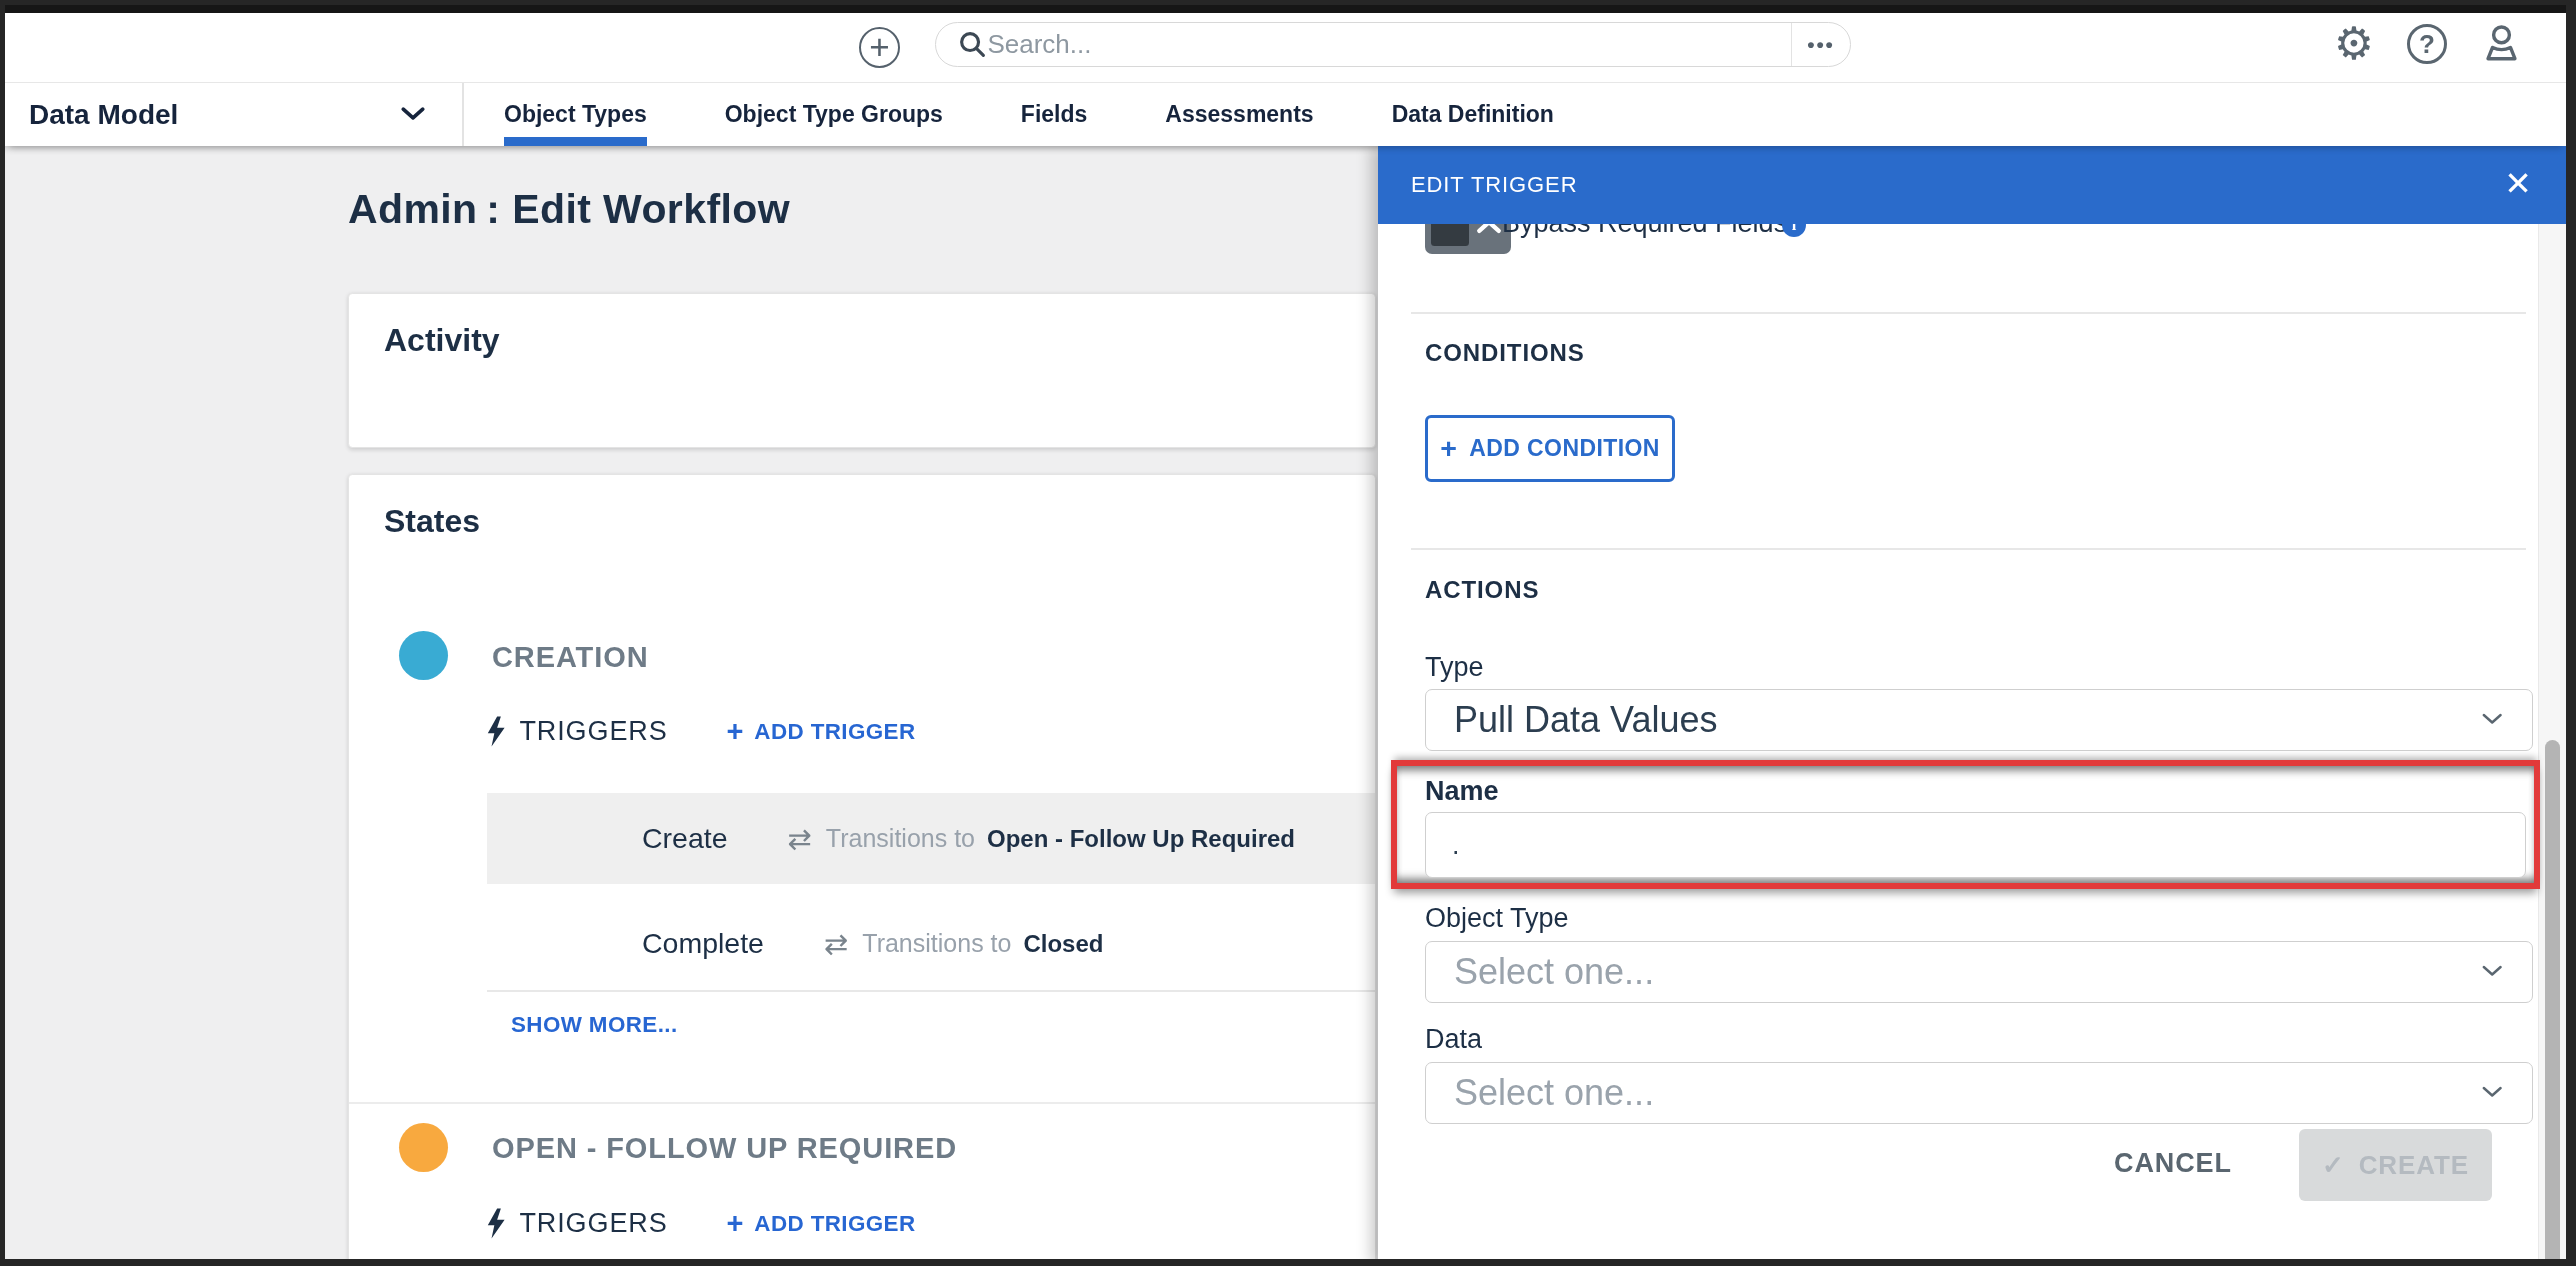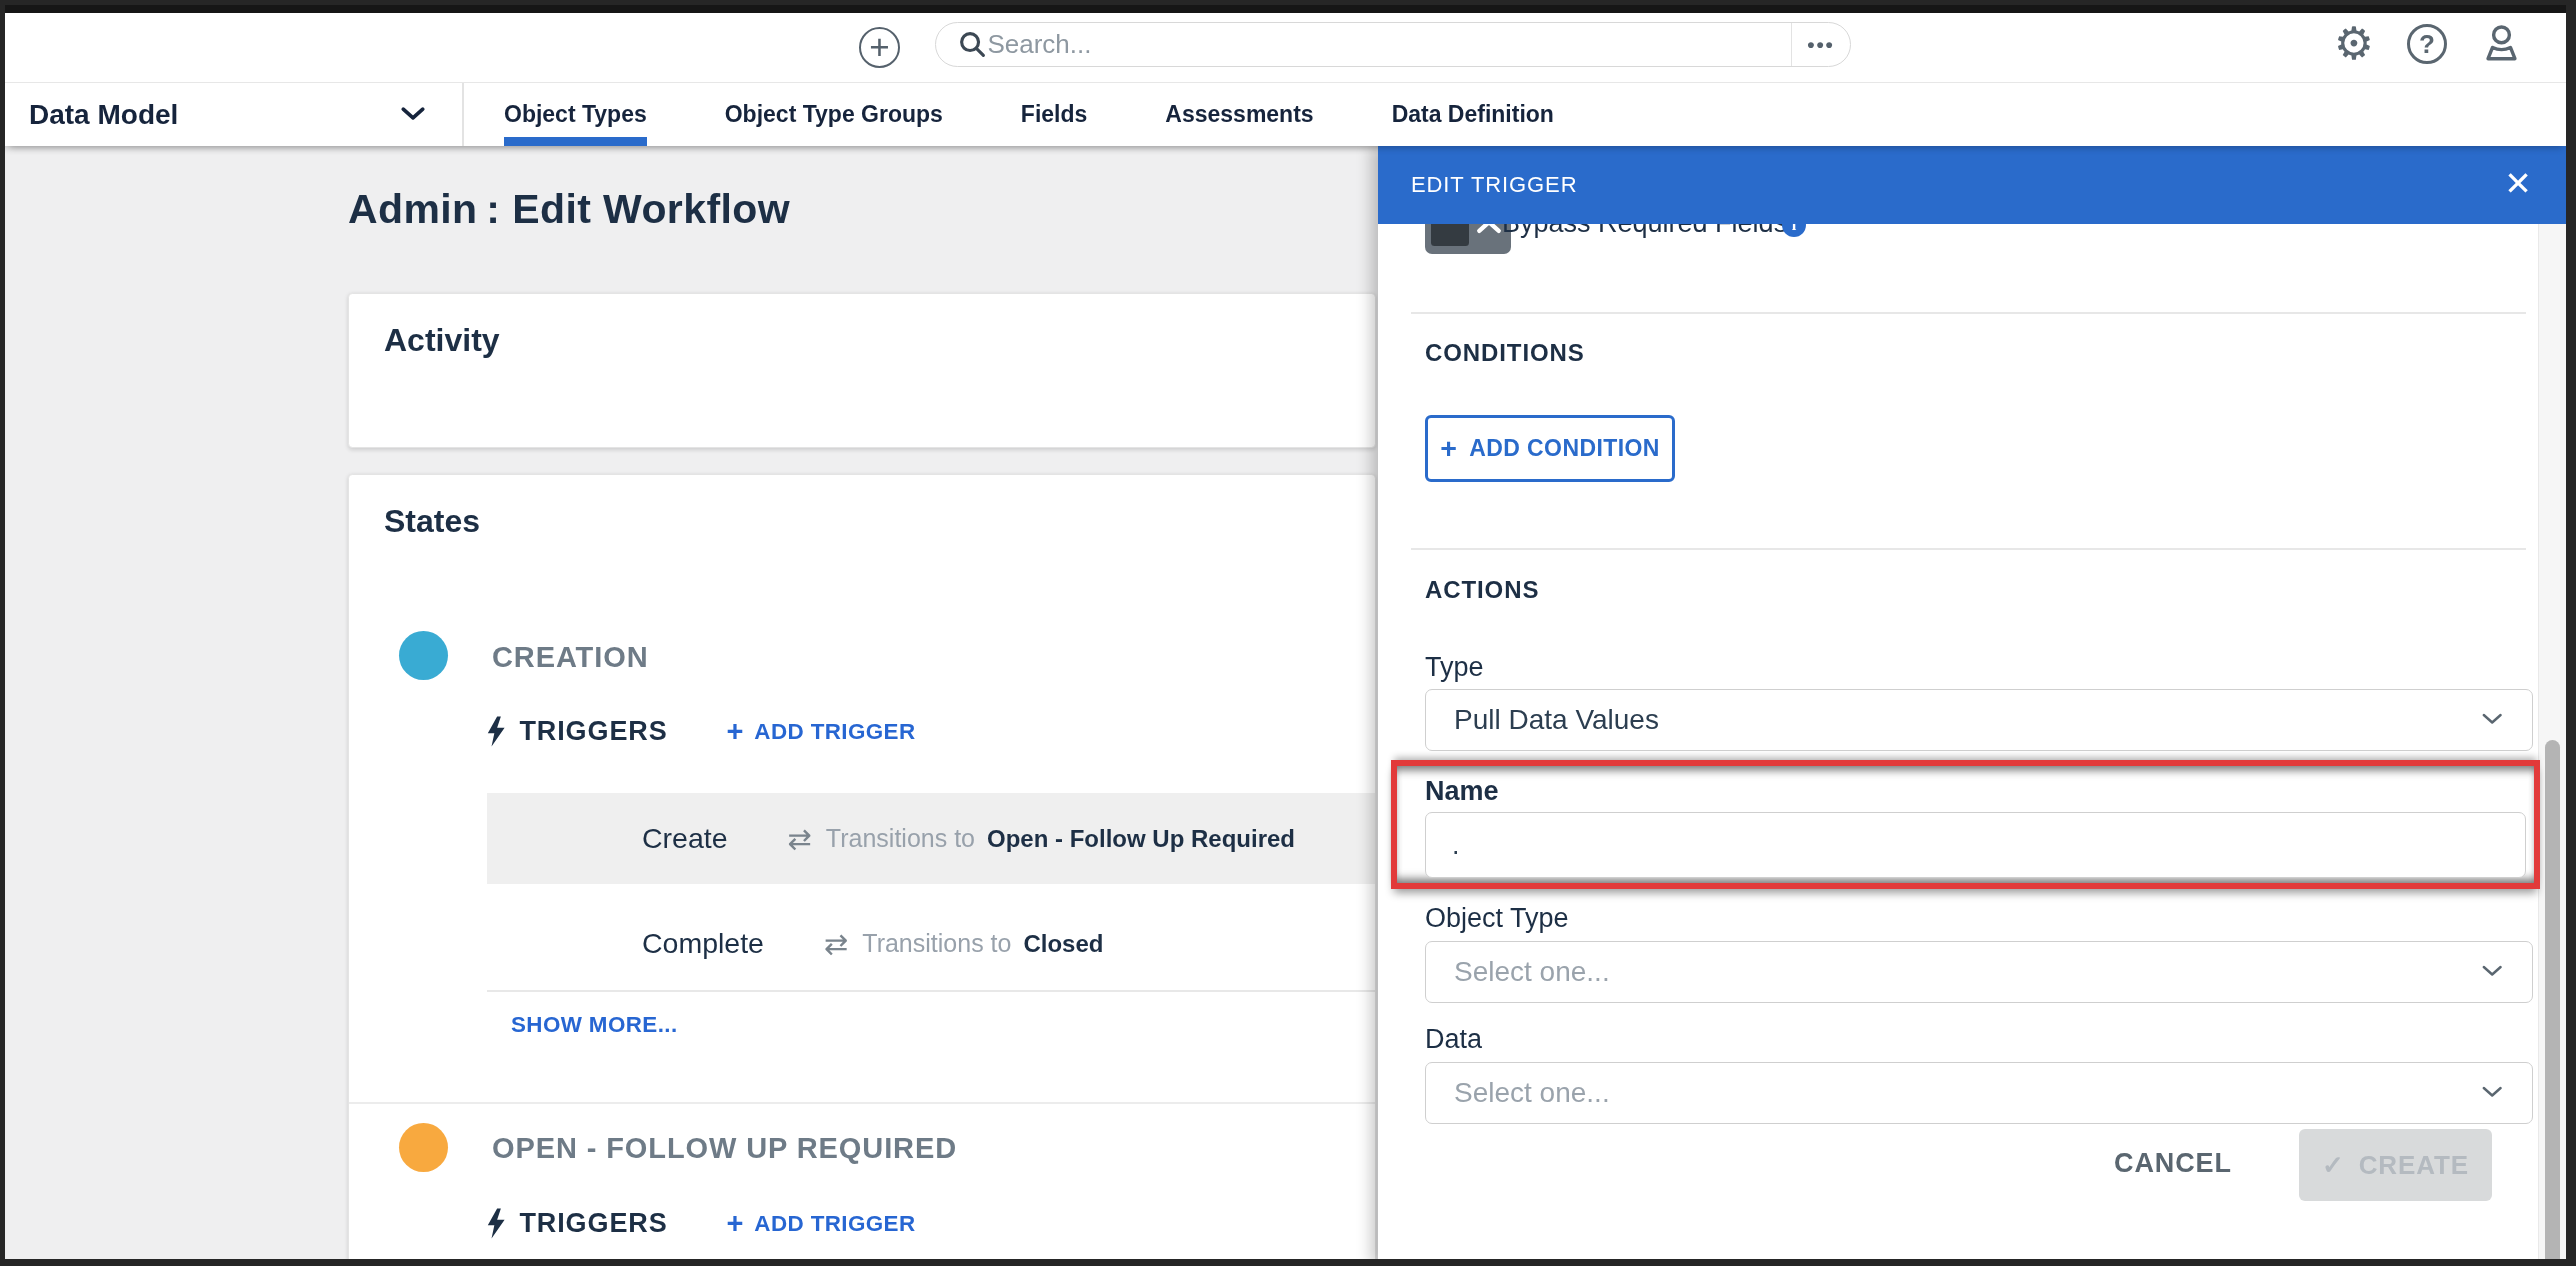--- a/index.html
+++ b/index.html
@@ -36,21 +36,21 @@
 
   .card { position:absolute; left:343px; width:1028px; background:#fff; border:0.9px solid #e4e4e4; border-radius:4.3px; box-shadow:0 1.7px 4.3px rgba(0,0,0,0.14); }
   .card-activity { top:147px; height:155px; }
   .card-states { top:328px; height:863px; }
   .card h2 { font-size:32px; font-weight:bold; color:#1d2f45; margin:28px 0 0 35px; }
 
   .state-dot { position:absolute; left:50px; width:49px; height:49px; border-radius:50%; }
   .state-name { position:absolute; left:143px; font-size:29px; font-weight:600; color:#6e7b87; letter-spacing:0.9px; }
   .trig-header { position:absolute; left:136px; display:flex; align-items:center; }
   .trig-header .bolt { margin-right:12px; }
-  .trig-label { font-size:27px; font-weight:bold; color:#1d2f45; letter-spacing:0.9px; }
+  .trig-label { font-size:27px; font-weight:normal; color:#1d2f45; letter-spacing:0.9px; }
   .add-trigger { display:flex; align-items:center; margin-left:59px; color:#2766d2; font-size:22.4px; font-weight:bold; letter-spacing:0.4px; cursor:pointer; }
   .add-trigger .plus { font-size:29px; font-weight:bold; margin-right:10.4px; }
   .trigger-row { position:absolute; left:138px; right:0; height:91px; display:flex; align-items:center; }
   .trigger-row.hl { background:#efefef; }
   .trigger-name { font-size:28.5px; color:#1d2f45; margin-left:155px; }
   .transfer { color:#7a848d; font-size:29px; margin-left:60px; }
   .transitions-to { color:#98a1ab; font-size:25px; margin-left:14px;text-align:center; }
   .transition-target { color:#1d2f45; font-size:24px; font-weight:bold; margin-left:12px; }
   .row-divider { position:absolute; left:138px; right:0; height:1.7px; background:#e8e8e8; }
   .show-more { position:absolute; left:162px; color:#2766d2; font-size:22.4px; font-weight:bold; letter-spacing:0.4px; cursor:pointer; }
@@ -70,21 +70,21 @@
   .info-icon { position:absolute; left:404px; top:67px; width:24px; height:24px; background:#2a6bcb; color:#fff; border-radius:50%; font-size:16.4px; font-weight:bold; text-align:center; line-height:24px; font-family:"Liberation Serif", serif; }
 
   .pdivider { position:absolute; left:33px; right:41px; height:1.7px; background:#e7e7e7; }
   .psection { position:absolute; left:47px; font-size:24px; font-weight:600; color:#1d2f45; letter-spacing:0.9px; }
 
   .add-condition { position:absolute; left:47px; top:269px; width:250px; height:67px; border:3.5px solid #2a6bcb; border-radius:6px; background:#fff; display:flex; align-items:center; justify-content:center; color:#2a6bcb; font-size:23px; font-weight:bold; letter-spacing:0.4px; cursor:pointer; }
   .add-condition .plus { font-size:28.5px; margin-right:12px; }
 
   .field-label { position:absolute; left:47px; font-size:27px; font-weight:normal; color:#1d2f45; }
   .select { position:absolute; left:47px; width:1108px; height:62px; border:1.7px solid #cfcfcf; border-radius:7px; background:#fff; display:flex; align-items:center; cursor:pointer; }
-  .select .sel-text { margin-left:28px; font-size:28px; color:#2c3e50; }
+  .select .sel-text { margin-left:28px; font-size:36px; color:#2c3e50; }
   .select .sel-text.placeholder { color:#9aa3ac; }
   .select svg { position:absolute; right:29px; top:21px; }
 
   .red-annotation { position:absolute; left:13px; top:614px; width:1149px; height:129px; border:6px solid #e23a3a; box-shadow:0 7px 8.6px -2.6px rgba(0,0,0,0.40), 0 -5.2px 7px -2.6px rgba(0,0,0,0.30), inset 0 8.6px 8.6px -4.3px rgba(50,50,50,0.65), inset 0 -8.6px 8.6px -4.3px rgba(50,50,50,0.65); z-index:2; pointer-events:none; }
   .name-label { position:absolute; left:47px; top:630px; font-size:27px; font-weight:bold; color:#1d2f45; z-index:2; }
   .name-input { position:absolute; left:47px; top:666px; width:1101px; height:66px; border:1.7px solid #cfcfcf; border-radius:7px; font-size:27px; color:#2c3e50; padding-left:26px; outline:none; z-index:2; font-family:"Liberation Sans", sans-serif; }
 
   .panel-footer-cancel { position:absolute; left:736px; top:1002px; font-size:27px; font-weight:bold; color:#5a6670; letter-spacing:0.9px; cursor:pointer; }
   .create-btn { position:absolute; left:921px; top:983px; width:193px; height:72px; background:#d8dadb; border:none; border-radius:6px; color:#b4bac0; font-size:26px; font-weight:bold; letter-spacing:0.9px; cursor:default; }
   .create-btn .check { margin-right:14px; font-size:26px; }

